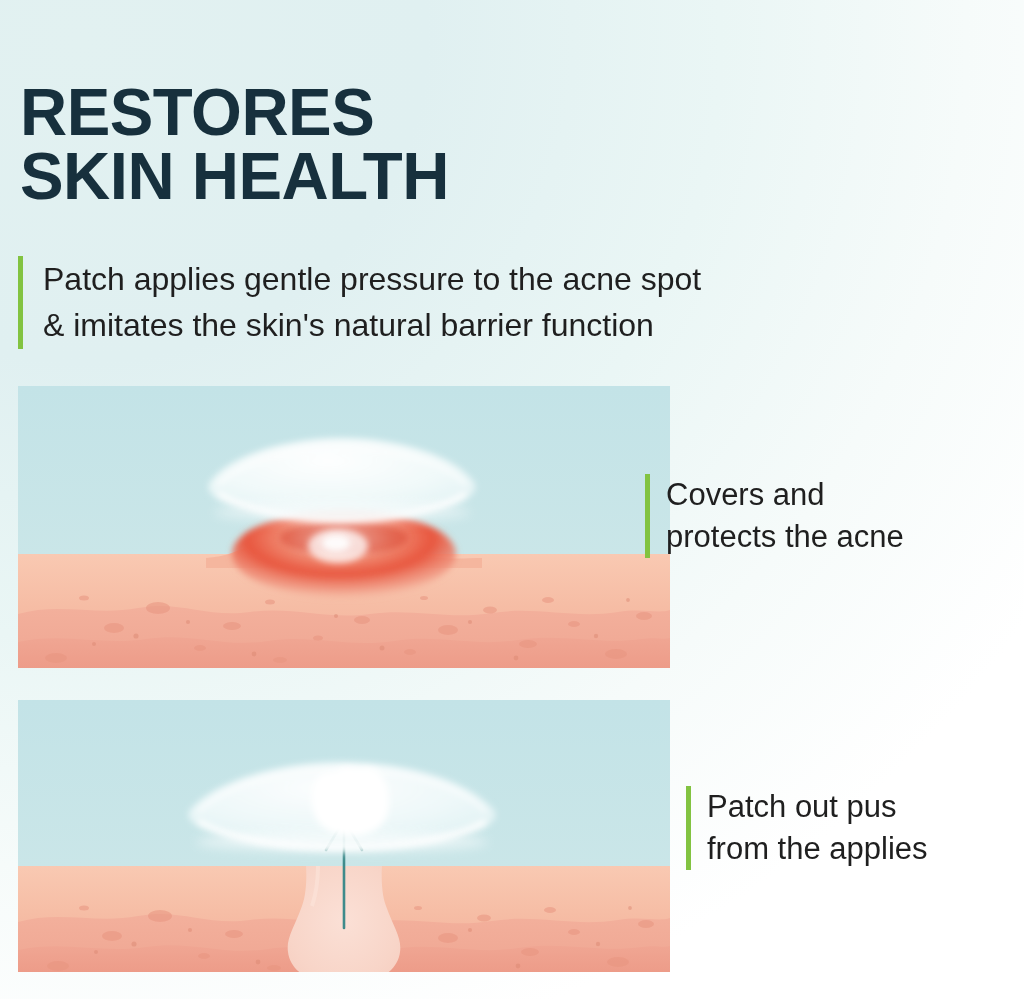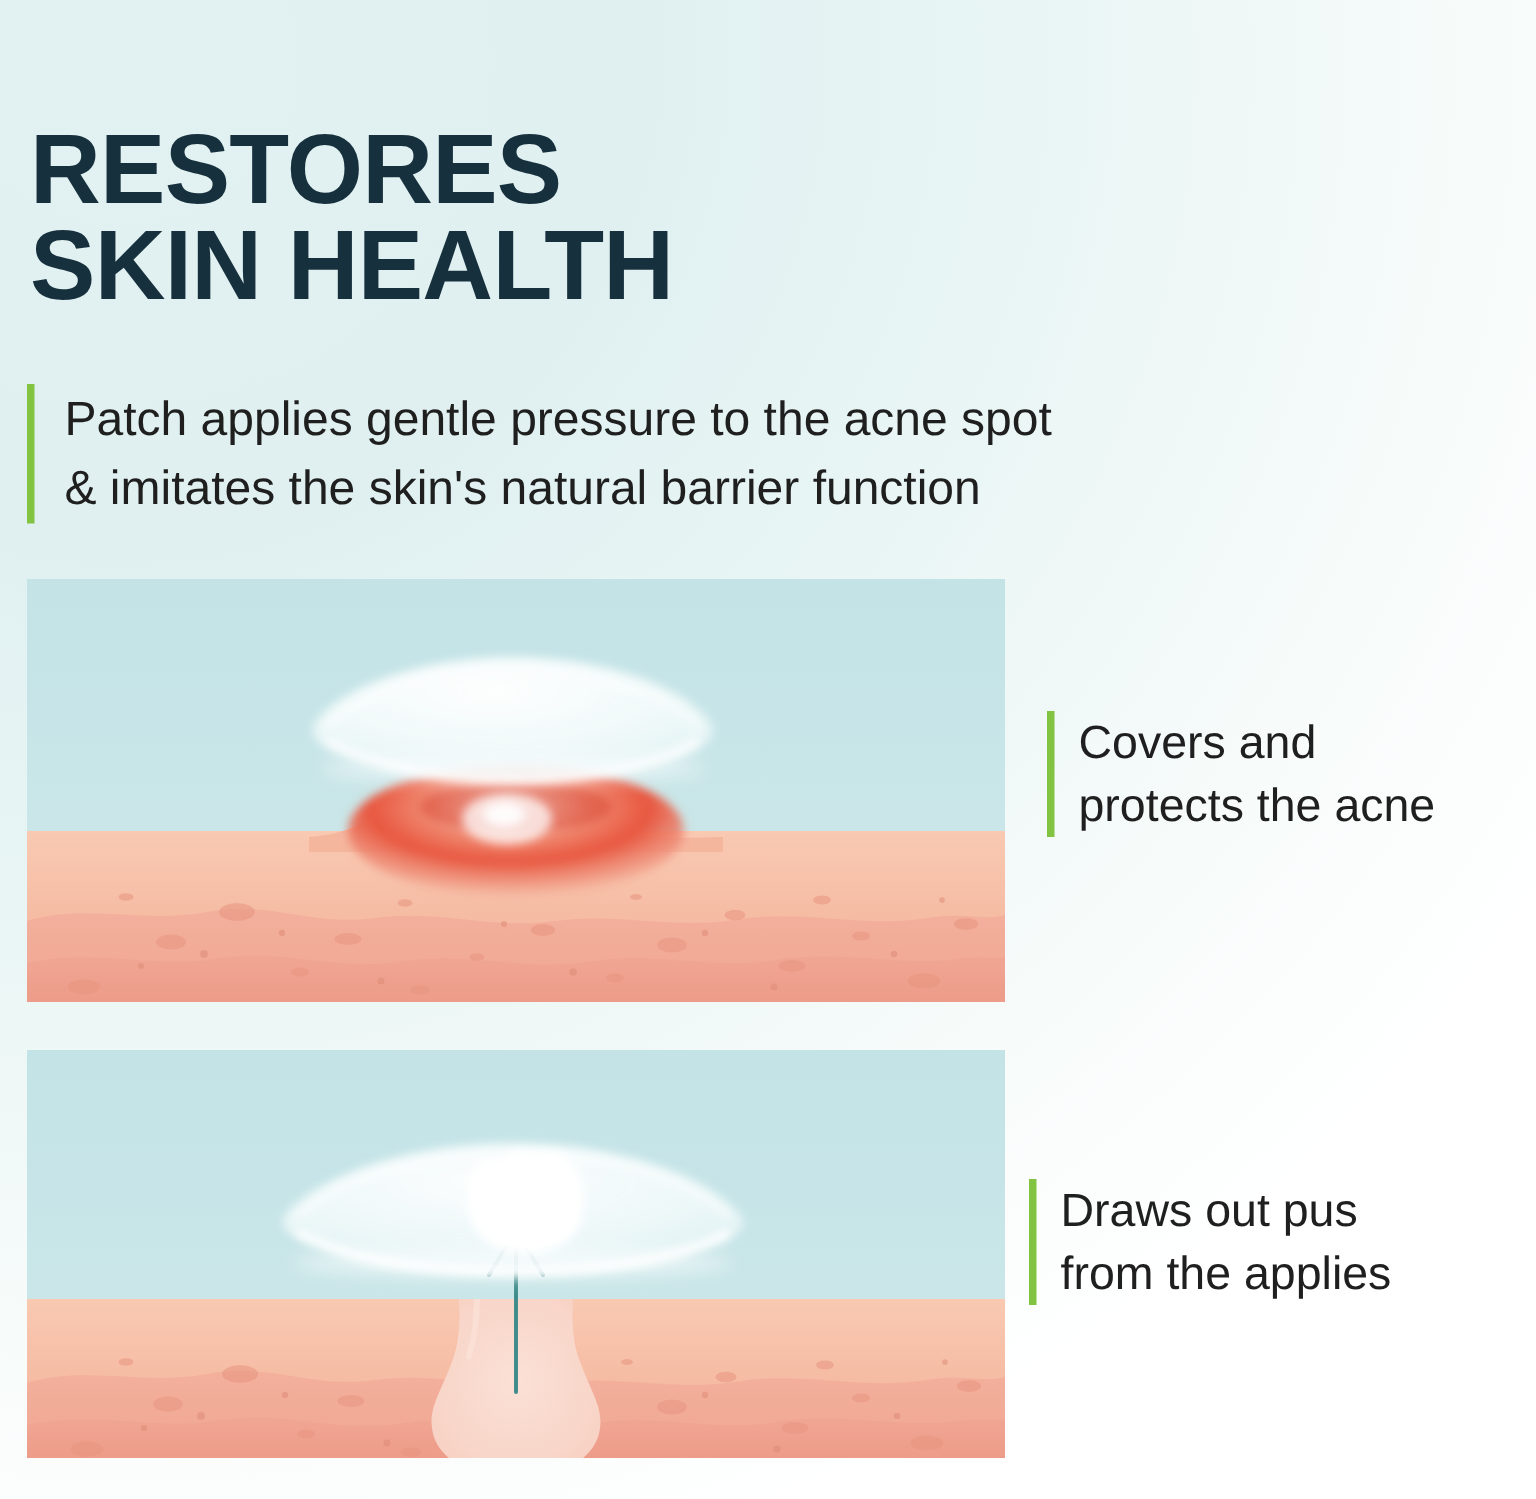--- a/index.html
+++ b/index.html
@@ -74,21 +74,21 @@
   
   .caption {
     position: absolute;
     padding-left: 16px;
     border-left: 5px solid #82c341;
     color: #1f1f1f;
     font-size: 31px;
     line-height: 1.35;
     font-weight: 400;
   }
-  #caption-1 { left: 698px; top: 474px; }
+  #caption-1 { left: 645px; top: 474px; }
   #caption-2 { left: 686px; top: 786px; }
   .caption .cap-line { display: block; white-space: nowrap; }
 </style>
 </head>
 <body>
 
 <div id="page">
 
   <h1 id="headline">
     <span class="hl-line">RESTORES</span>
@@ -328,17 +328,17 @@
           <path d="M298,80 C304,70 314,74 320,70 C328,64 338,70 346,68
                    C356,66 364,74 368,84 C372,96 372,108 368,118
                    C362,130 348,136 334,136 C318,136 304,130 298,118
                    C292,106 292,90 298,80 Z" fill="#ffffff"></path>
         </g>
       </g>
     </svg>
   </div>
 
   <div class="caption" id="caption-2">
-    <span class="cap-line">Draws out pus</span>
+    <span class="cap-line">Patch out pus</span>
     <span class="cap-line">from the applies</span>
   </div>
 
 </div>
 
 </body></html>

